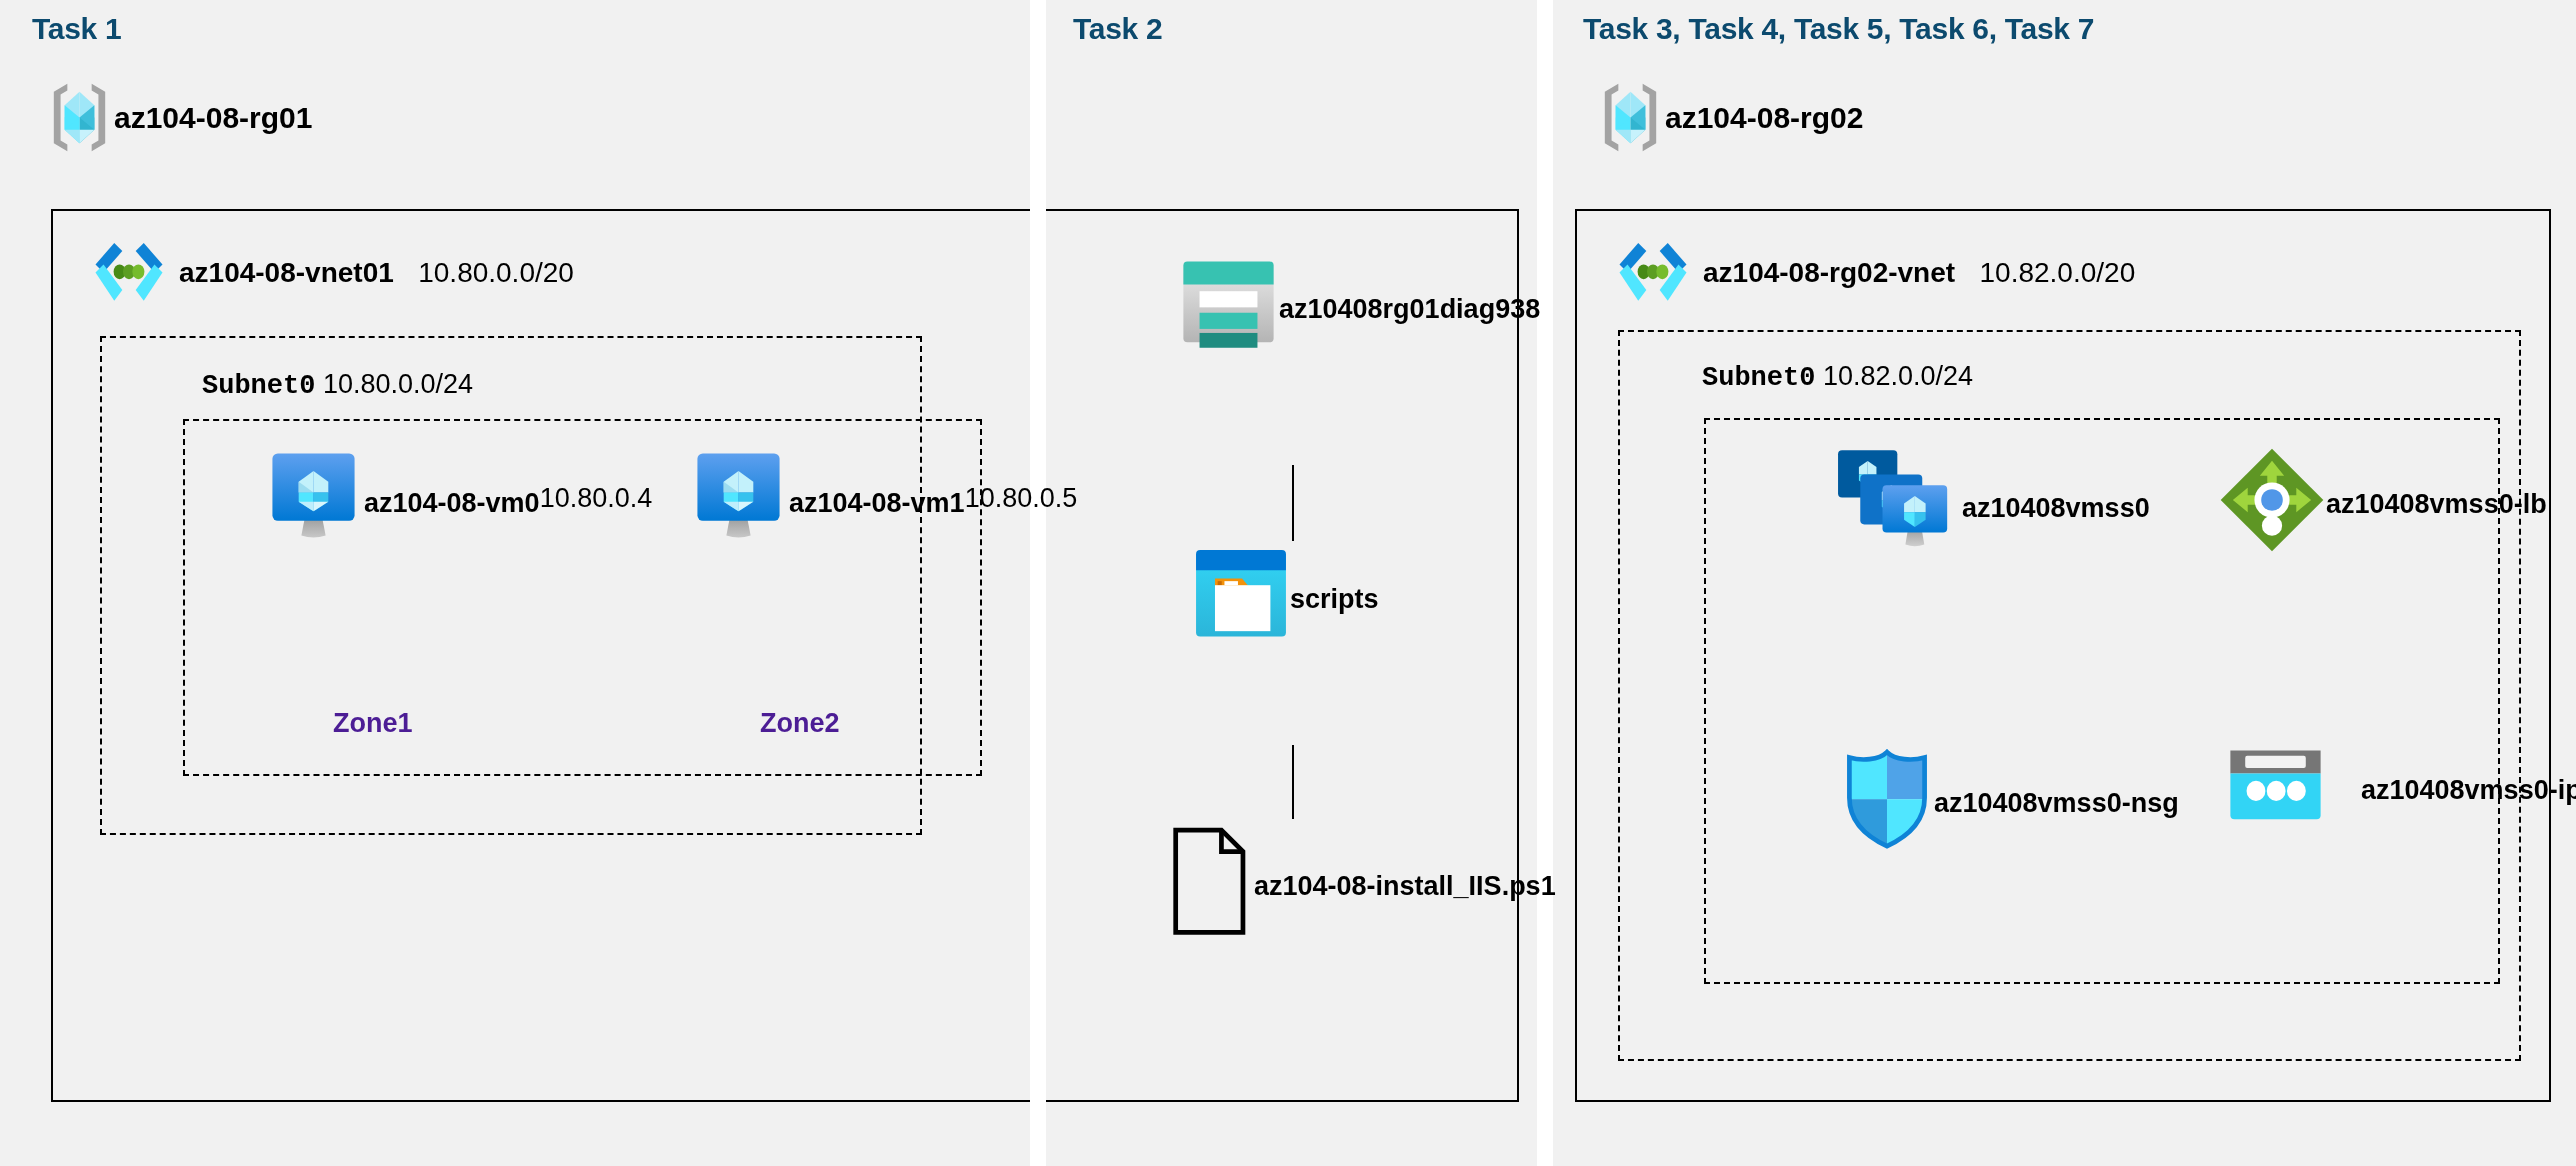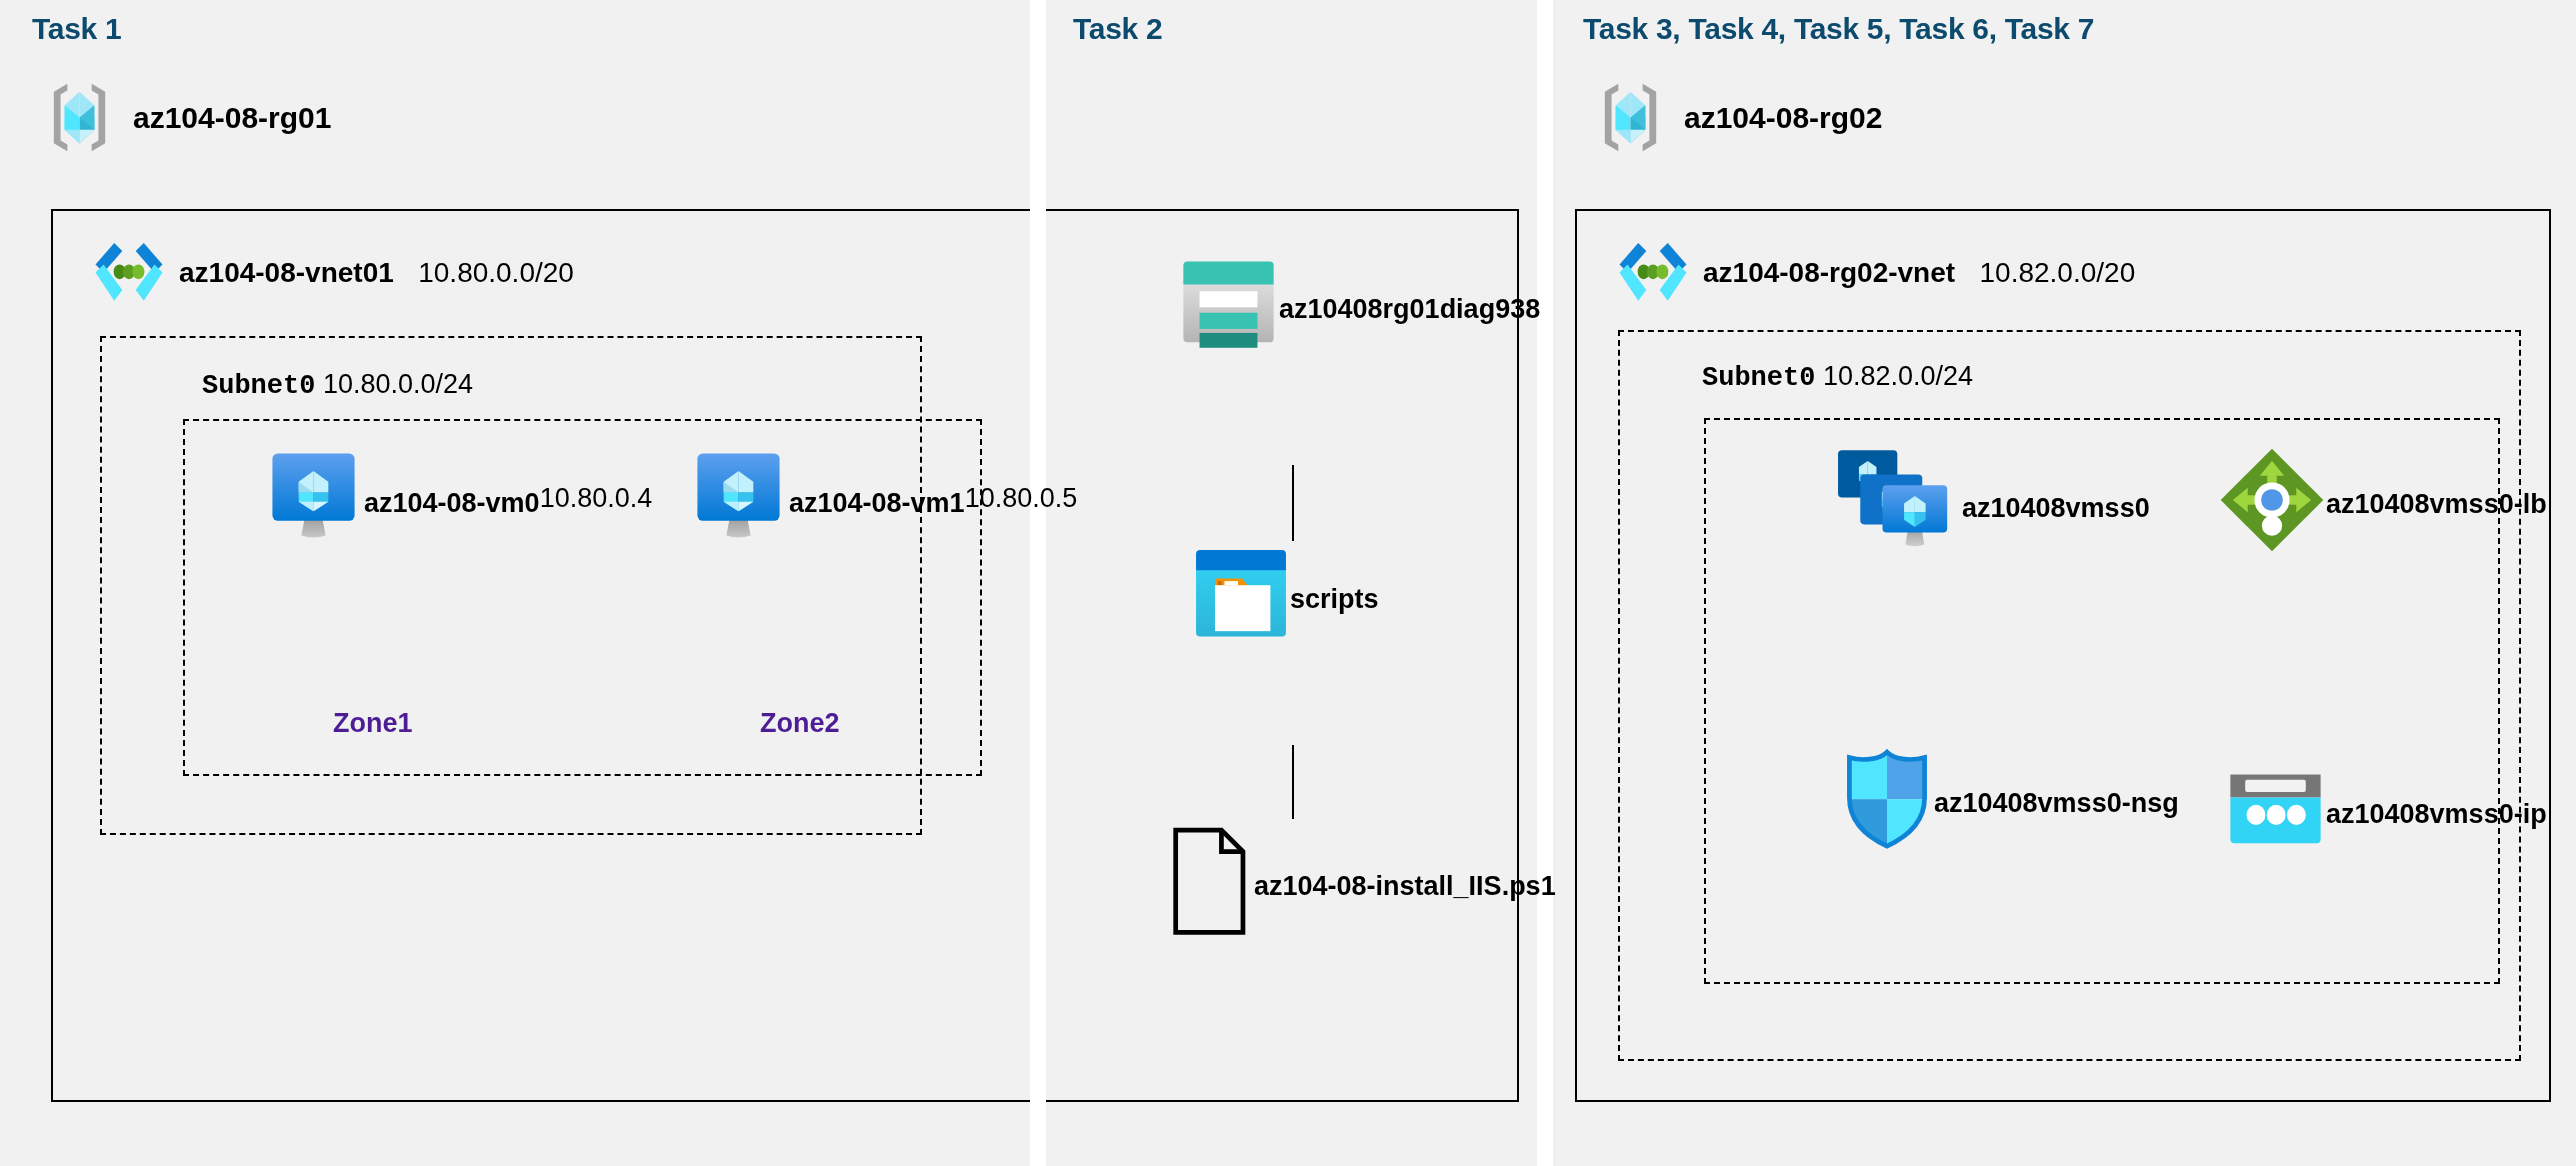--- a/index.html
+++ b/index.html
@@ -44,21 +44,21 @@
   }
   #task1-heading { left: 32px;   top: 12px; }
   #task2-heading { left: 1073px; top: 12px; }
   #task3-heading { left: 1583px; top: 12px; }
 
   
   .rg-row {
     position: absolute;
     display: flex;
     align-items: center;
-    gap: 21px;
+    gap: 2px;
   }
   #rg01-row { left: 47px;   top: 81px; }
   #rg02-row { left: 1598px; top: 81px; }
   .rg-label {
     font-size: 30px;
     font-weight: bold;
     color: #000000;
     white-space: nowrap;
   }
 
@@ -179,21 +179,21 @@
     width: 2px;
     background: #000000;
   }
   #conn-1 { left: 1292px; top: 465px;  height: 76px; }
   #conn-2 { left: 1292px; top: 745px; height: 74px; }
 
   
   #node-vmss  { left: 1834px; top: 446px;  width: 297px; }
   #node-lb    { left: 2218px; top: 446px;  width: 297px; }
   #node-nsg   { left: 1840px; top: 748px; width: 297px; }
-  #node-ip    { left: 2225px; top: 769px; width: 283px; }
+  #node-ip    { left: 2225px; top: 745px; width: 283px; gap: 35px; }
 
   
 
   
   .icon-rg { position: relative; width: 65px; height: 73px; flex: none; }
 
   
   .icon-vnet { position: relative; width: 70px; height: 67px; flex: none; }
 
   

